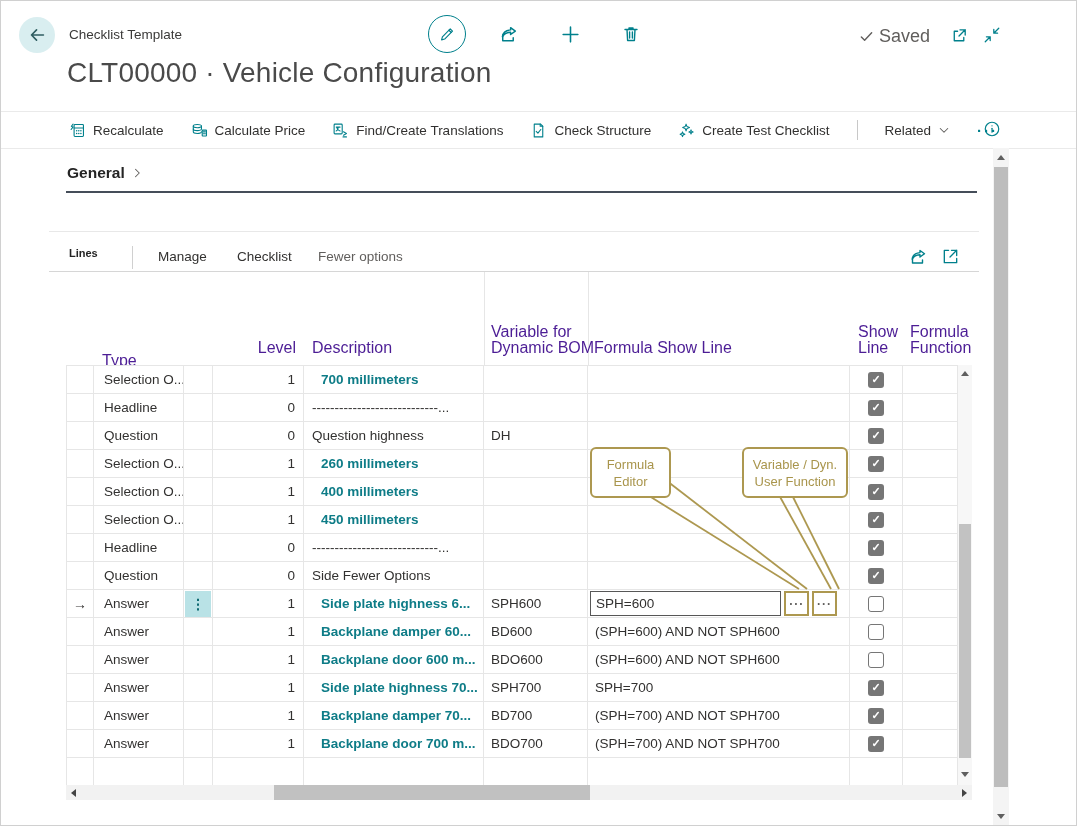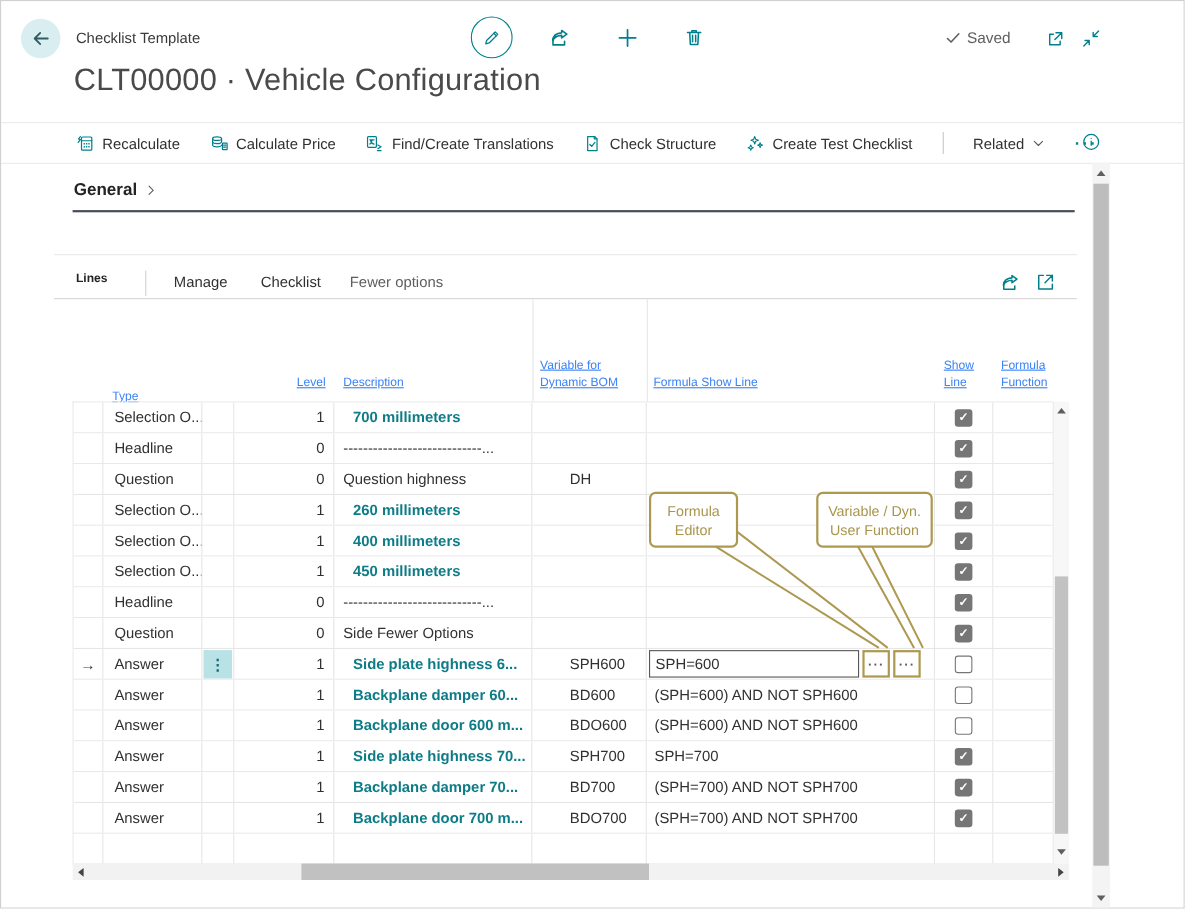--- a/index.html
+++ b/index.html
@@ -15,22 +15,22 @@
   #back-btn { left:18px; top:16px; width:36px; height:36px; border-radius:50%;
     background:#d9eef0; display:flex; align-items:center; justify-content:center; cursor:pointer; }
   #page-caption { left:68px; top:26px; font-size:13.5px; color:#3b3a39; }
   #page-title { left:66px; top:56px; font-size:28px; font-weight:300; color:#4a4a4a; letter-spacing:0.2px; }
   #edit-btn { left:427px; top:14px; width:38px; height:38px; border-radius:50%;
     border:1.5px solid #00808c; display:flex; align-items:center; justify-content:center; cursor:pointer; }
   .topicon { display:flex; align-items:center; justify-content:center; cursor:pointer; }
   #share-btn { left:497px; top:23px; }
   #new-btn { left:559px; top:23px; }
   #delete-btn { left:620px; top:23px; }
-  #saved-indicator { left:858px; top:25px; display:flex; align-items:flex-end; gap:5px;
-    color:#605e5c; font-size:14px; }
+  #saved-indicator { left:858px; top:25px; display:flex; align-items:center; gap:5px;
+    color:#605e5c; font-size:18px; }
   #popout-btn { left:949px; top:25px; }
   #collapse-btn { left:982px; top:25px; }
 
   
   #action-bar { left:0; top:110px; width:1077px; height:38px;
     border-top:1px solid #eaeaea; border-bottom:1px solid #eaeaea;
     display:flex; align-items:center; padding-left:68px; gap:27px; }
   .action-item { display:flex; align-items:center; gap:7px; font-size:13.5px;
     color:#323130; cursor:pointer; white-space:nowrap; }
   .action-sep { width:1px; height:20px; background:#c8c8c8; }
@@ -48,42 +48,42 @@
   #lines-sep { left:131px; top:245px; width:1px; height:23px; background:#d0d0d0; }
   .lines-tab { top:248px; font-size:13.5px; color:#323130; cursor:pointer; }
   #tab-manage { left:157px; } #tab-checklist { left:236px; }
   #tab-fewer-options { left:317px; color:#605e5c; }
   #lines-share-btn { left:907px; top:246px; }
   #lines-expand-btn { left:940px; top:246px; }
   #lines-underline { left:48px; top:270px; width:930px; height:1px; background:#d6d6d6; }
 
   
   .hdr-vline { top:271px; width:1px; height:93px; background:#e6e6e6; }
-  .col-caption { color:#3b82f6; font-size:11px; line-height:16px; white-space:pre-line;text-decoration:underline; }
+  .col-caption { color:#4c1d95; font-size:16px; line-height:16px; white-space:pre-line; }
   #cap-type { left:101px; top:352px; }
   #cap-level { left:212px; top:339px; width:83px; text-align:right; }
   #cap-description { left:311px; top:339px; }
   #cap-variable { left:490px; top:323px; }
   #cap-formula { left:593px; top:339px; }
   #cap-showline { left:857px; top:323px; }
   #cap-ffunction { left:909px; top:323px; }
 
   
   #grid-body { left:65px; top:364px; width:892px; border-top:1px solid #e6e6e6; border-left:1px solid #e6e6e6; }
   .grid-row { display:grid; grid-template-columns:27px 90px 29px 91px 180px 104px 262px 53px 55px;
     height:28px; border-bottom:1px solid #e6e6e6; background:#fff; }
   .gcell { border-right:1px solid #e6e6e6; display:flex; align-items:center;
     font-size:13.5px; color:#323130; overflow:hidden; white-space:nowrap; }
   .cell-a { justify-content:center; font-size:14px; }
   .cell-type { padding-left:10px; }
   .cell-dots { justify-content:center; }
   .cell-level { justify-content:flex-end; padding-right:8px; }
   .cell-desc { padding-left:8px; }
   .cell-desc.link { padding-left:17px; font-weight:bold; color:#0e7c87; }
-  .cell-var { padding-left:7px;margin-left:27px; }
+  .cell-var { padding-left:7px; }
   .cell-formula { padding-left:7px; }
   .cell-show { justify-content:center; }
   .dots-btn { width:26px; height:26px; background:#b9e2e6; display:flex; align-items:center;
     justify-content:center; color:#0f6a72; font-weight:bold; font-size:14px; cursor:pointer; }
   .cb { width:16px; height:16px; border-radius:3px; display:flex; align-items:center;
     justify-content:center; cursor:pointer; }
   .cb.checked { background:#767676; color:#fff; font-size:11px; font-weight:bold; }
   .cb.unchecked { background:#fff; border:1px solid #767676; }
   .cell-formula.editing { padding:0 12px 0 2px; gap:3px; }
   .formula-input { width:201px; height:25px; border:1px solid #575757; font-family:"Liberation Sans",sans-serif;

